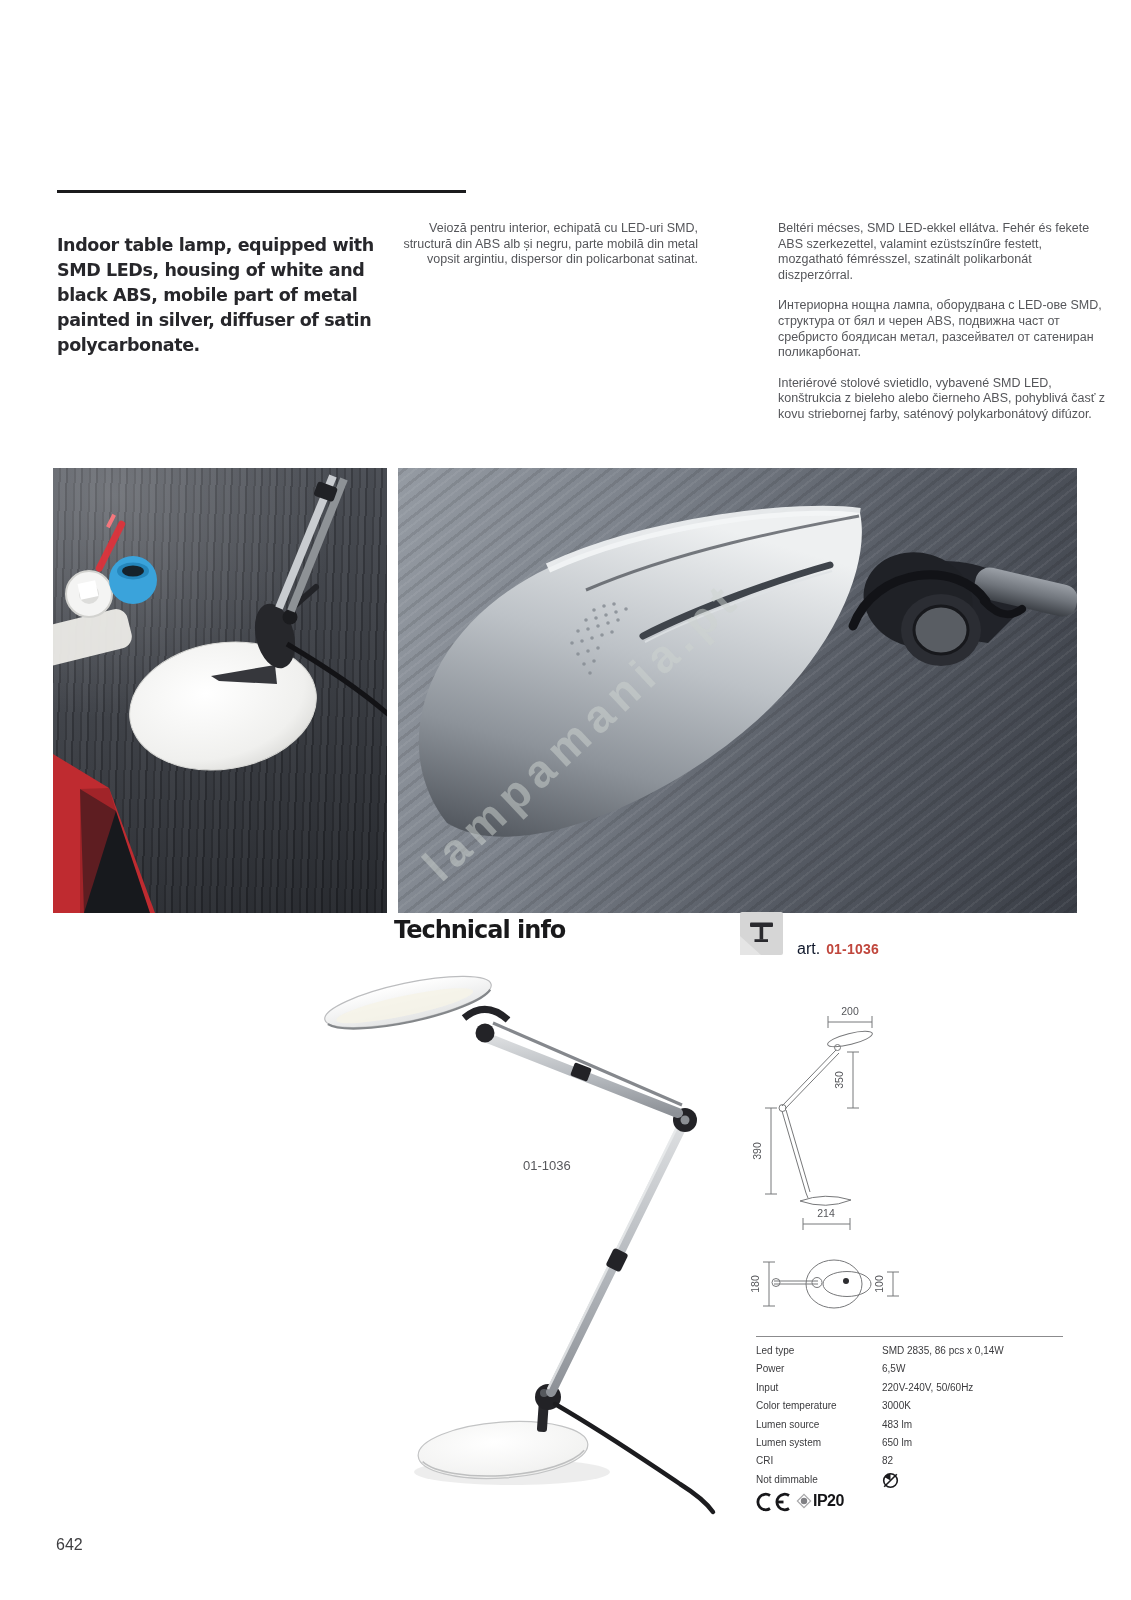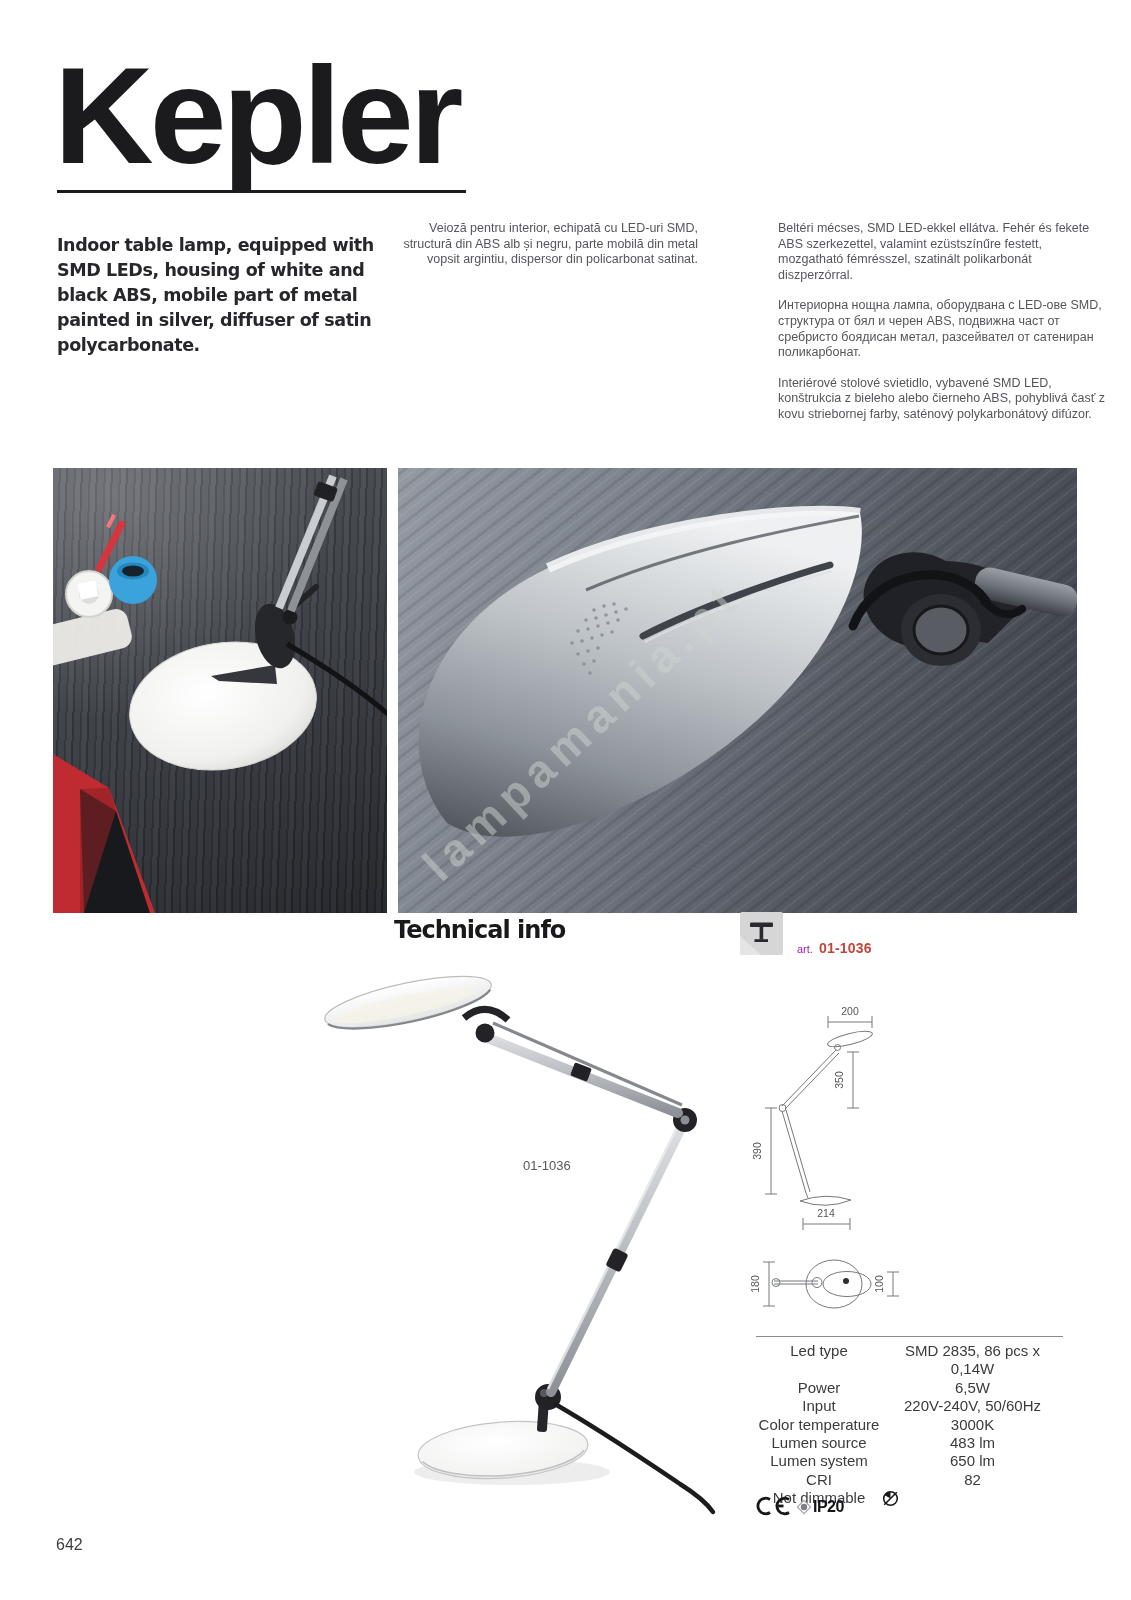--- a/index.html
+++ b/index.html
@@ -33,44 +33,43 @@
 
   .watermark{left:412px;top:852px;transform:rotate(-43deg);transform-origin:left top;
      font-weight:700;font-size:46px;letter-spacing:7px;color:rgba(205,212,207,0.5);
      font-family:"Liberation Sans",sans-serif;pointer-events:none;}
 
   .tech-heading{left:394px;top:916px;font-family:"DejaVu Sans",sans-serif;font-weight:700;
      font-size:24px;letter-spacing:-1px;color:#19191b;}
 
   .art-box{left:740px;top:912px;width:43px;height:43px;}
   .art-line{left:797px;top:940px;display:flex;align-items:baseline;}
-  .art-label{font-size:11px;color:#a21caf;}
+  .art-label{font-size:16px;color:#0f172a;}
   .art-number{font-size:14px;font-weight:700;color:#c0463c;margin-left:6px;letter-spacing:0.2px;}
 
   .model-label{left:523px;top:1158px;font-size:13px;color:#56575b;}
 
   .specs{left:756px;top:1336px;width:307px;border-top:1.5px solid #8b8b8d;padding-top:5px;}
-  .spec-row{display:flex;font-size:15px;line-height:18.4px;color:#3b3b3e;text-align:center;}
+  .spec-row{display:flex;font-size:10px;line-height:18.4px;color:#3b3b3e;}
   .spec-label{width:126px;flex:none;}
   .spec-value{flex:1;}
 
-  .certs{left:755px;top:1492px;display:flex;align-items:flex-end;height:24px;}
+  .certs{left:755px;top:1492px;display:flex;align-items:flex-start;height:24px;}
   .ip-text{font-weight:700;font-size:16px;letter-spacing:-0.5px;color:#141417;
            font-family:"Liberation Sans",sans-serif;}
 
   .page-num{left:56px;top:1536px;font-size:16px;color:#3e3e41;}
 
   svg{display:block;}
 </style>
 </head>
 <body>
 
 <div class="page">
 
-  <div class="abs title">Kepler</div>
   <div class="abs title-rule"></div>
 
   <div class="abs desc-en">Indoor table lamp, equipped with SMD LEDs, housing of white and black ABS, mobile part of metal painted in silver, diffuser of satin polycarbonate.</div>
 
   <div class="abs col col-mid">
     <p>Veioză pentru interior, echipată cu LED-uri SMD, structură din ABS alb și negru, parte mobilă din metal vopsit argintiu, dispersor din policarbonat satinat.</p>
   </div>
 
   <div class="abs col col-right">
     <p>Beltéri mécses, SMD LED-ekkel ellátva. Fehér és fekete ABS szerkezettel, valamint ezüstszínűre festett, mozgatható fémrésszel, szatinált polikarbonát diszperzórral.</p>

